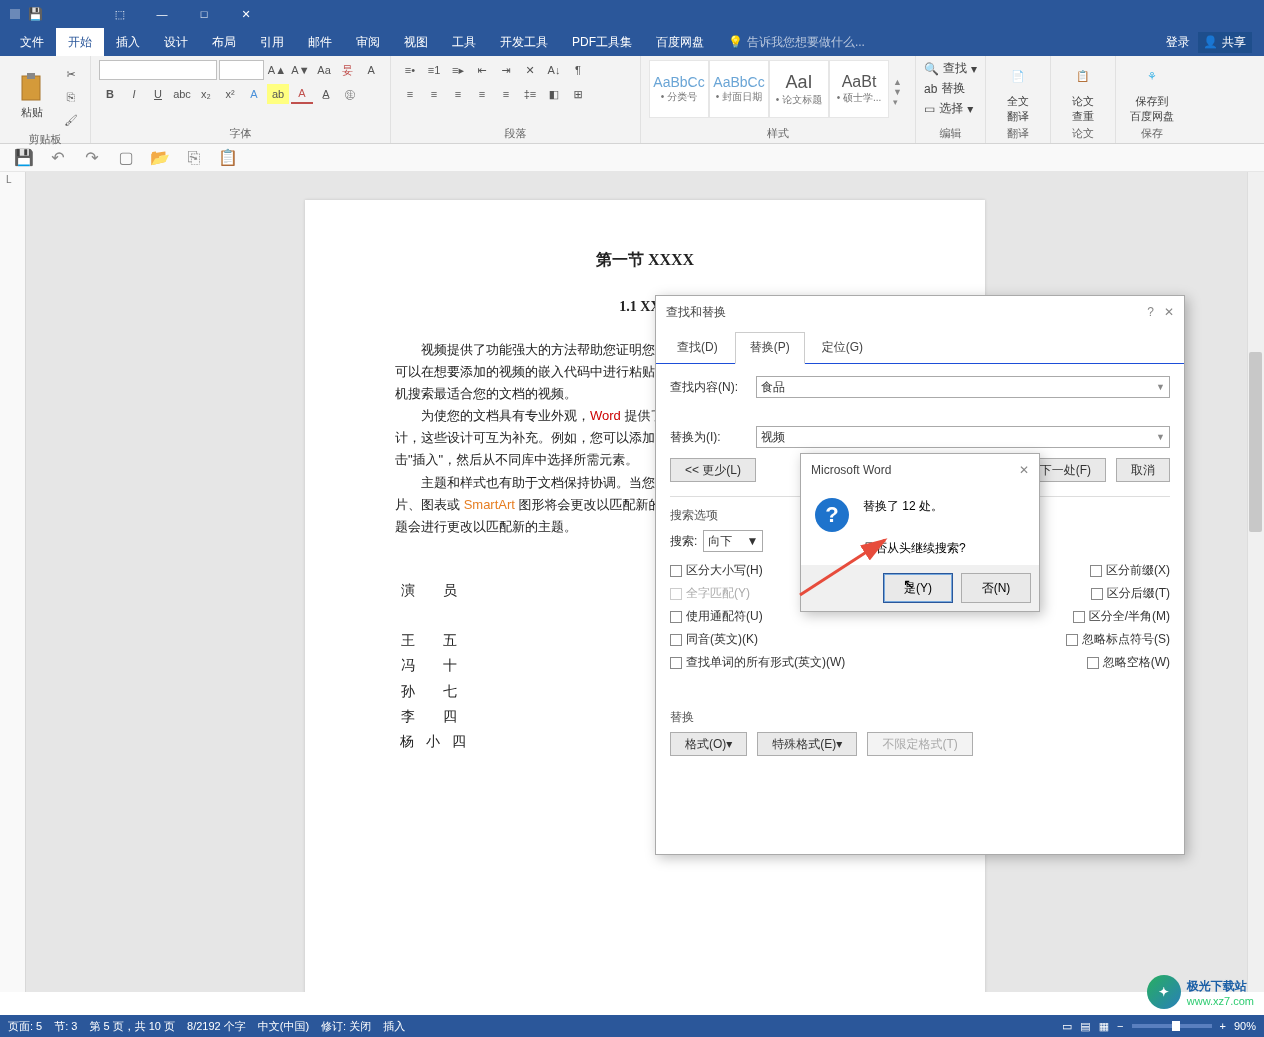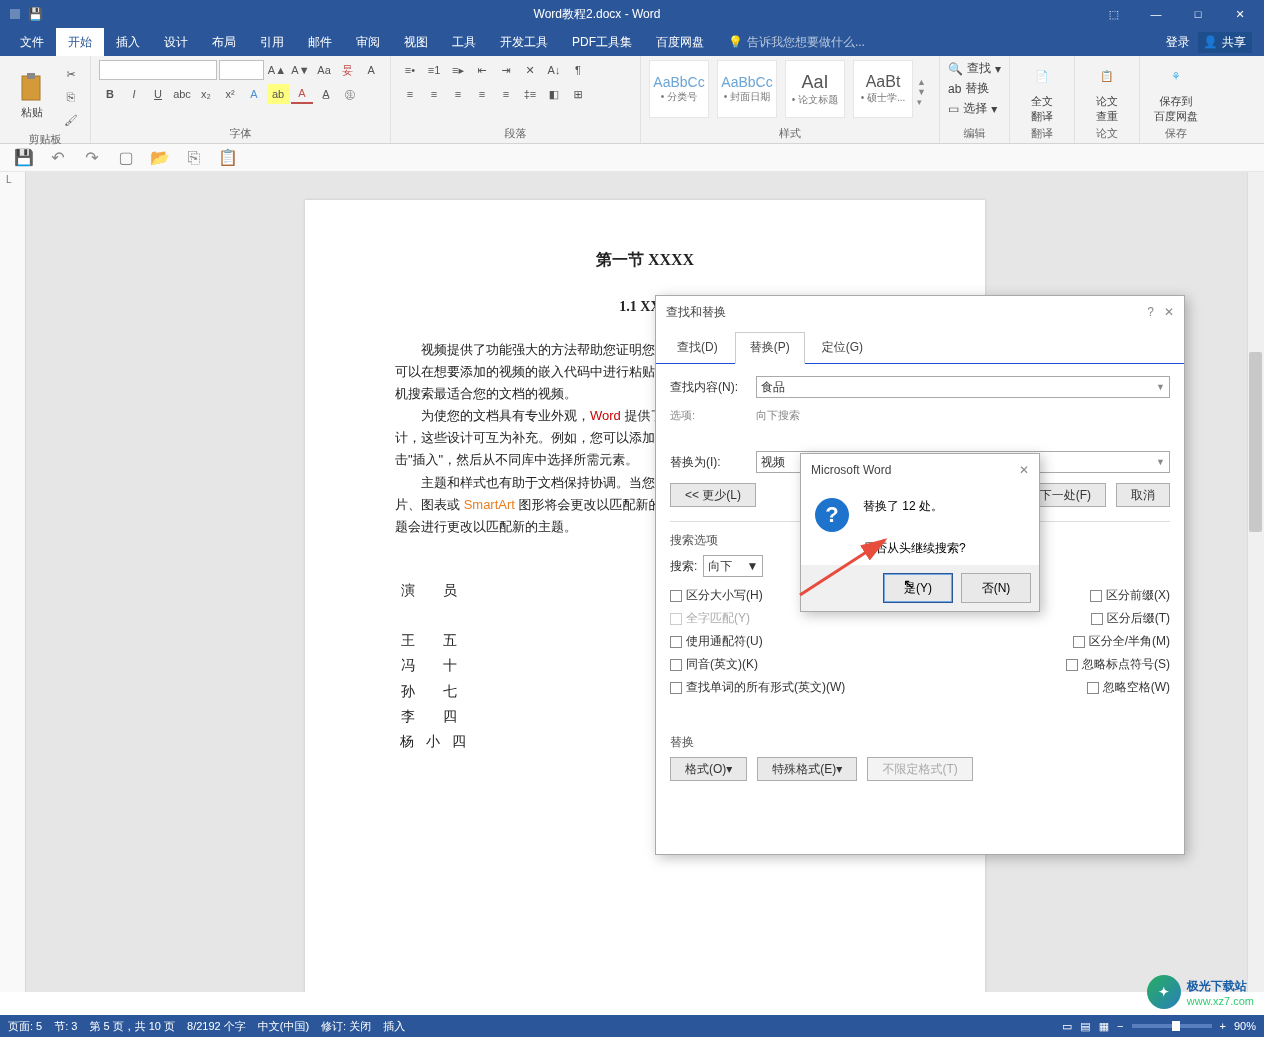--- a/index.html
+++ b/index.html
@@ -17,21 +17,21 @@
 .tabs-right { margin-left: auto; display: flex; gap: 8px; padding-right: 12px; align-items:center;}
 .ribbon { background: #f3f3f3; height: 88px; display: flex; border-bottom: 1px solid #d4d4d4; }
 .group { border-right: 1px solid #e1e1e1; padding: 4px 8px 2px 8px; display: flex; flex-direction: column; }
 .group-content { flex: 1; display: flex; gap: 4px; }
 .group-label { font-size: 11px; color: #666; text-align: center; margin-top: 2px; }
 .big-btn { display: flex; flex-direction: column; align-items: center; justify-content:center; gap: 2px; font-size: 11px; color: #444; width:48px;}
 .icon-box { width: 32px; height: 32px; display: flex; align-items: center; justify-content: center; }
 .small-row { display: flex; gap: 2px; align-items:center;}
 .rb { width: 22px; height: 20px; display: flex; align-items: center; justify-content: center; font-size: 11px; color: #555; }
 .font-combo { height: 20px; border: 1px solid #c0c0c0; background: #fff; font-size: 11px; padding: 0 4px; display:flex; align-items:center; color:#888;}
-.styles-gallery { display: flex; gap: 8px; }
+.styles-gallery { display: flex; gap: 0; }
 .style-item { width: 60px; height: 58px; border: 1px solid #e6e6e6; background:#fff; display: flex; flex-direction: column; align-items: center; justify-content: center; font-size: 10px; color:#777;}
 .style-preview { font-size: 14px; color:#6aa5d6; }
 .style-preview.black{color:#555;}
 .qat { background: #f9f9f9; height: 28px; display: flex; align-items: center; gap: 14px; padding-left: 14px; border-bottom:1px solid #e6e6e6;}
 .qat-btn { width: 20px; height: 20px; display: flex; align-items: center; justify-content: center; color: #888; }
 .ruler-area { position: relative; height: 820px; background: #e6e6e6; display:flex; }
 .vruler { width: 26px; background: #f9f9f9; border-right:1px solid #d8d8d8; position:relative;}
 .hruler { height: 20px; background: #f9f9f9; border-bottom:1px solid #d8d8d8; position:absolute; top:0; left:26px; right:0;}
 .doc-area { flex:1; position: relative; background:#e6e6e6; overflow:hidden; padding-top:24px;}
 .page { width: 680px; min-height: 820px; background: #fff; margin: 4px auto 0 auto; box-shadow: 0 0 3px rgba(0,0,0,0.15); padding: 50px 90px; font-size: 13px; color: #222; }
@@ -95,21 +95,20 @@
 <body>
 
 <div class="titlebar">
   <div class="titlebar-left">
     <span class="titlebar-icon"><svg width="14" height="14">
           <rect width="14" height="14" fill="#2b579a"></rect>
           <rect x="2" y="2" width="10" height="10" fill="#fff" opacity="0.3"></rect>
         </svg></span>
     <span style="color:#cdd9ec">💾</span>
   </div>
-  <div class="titlebar-center">Word教程2.docx - Word</div>
   <div class="titlebar-right">
     <div class="win-btn">⬚</div>
     <div class="win-btn">—</div>
     <div class="win-btn">□</div>
     <div class="win-btn">✕</div>
   </div>
 </div>
 
 <div class="ribbon-tabs">
   <div class="tab">文件</div>
@@ -361,24 +360,20 @@
     <div class="dlg-tab">定位(G)</div>
   </div>
   <div class="dlg-body">
     <div class="frow">
       <span class="flabel">查找内容(N):</span>
       <div class="finput">
           <span>食品</span>
           <span class="dd">▼</span>
         </div>
     </div>
-    <div class="frow find-row">
-      <span class="flabel">选项:</span>
-      <span>向下搜索</span>
-    </div>
     <div style="height:18px"></div>
     <div class="frow">
       <span class="flabel">替换为(I):</span>
       <div class="finput">
           <span>视频</span>
           <span class="dd">▼</span>
         </div>
     </div>
     <div class="btnrow">
       <div class="dbtn">&lt;&lt; 更少(L)</div>

